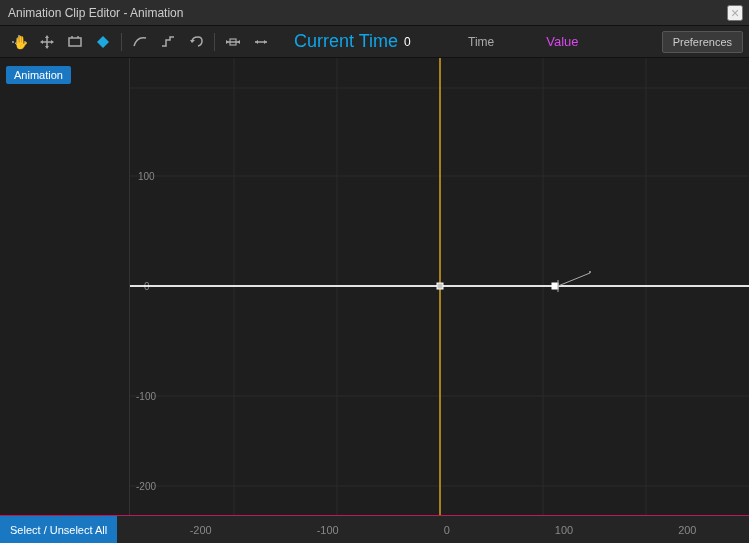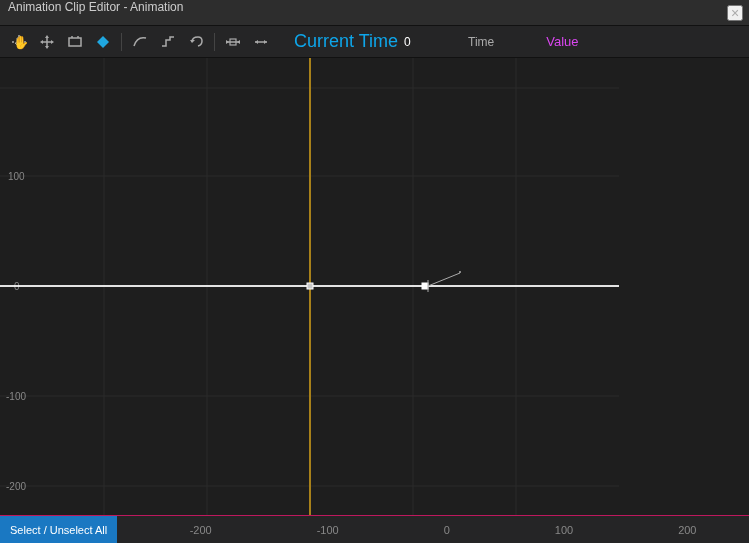--- a/index.html
+++ b/index.html
@@ -12,21 +12,21 @@
       color: #cccccc;
       overflow: hidden;
       user-select: none;
     }
 
     
     #title-bar {
       background: #2d2d2d;
       height: 26px;
       display: flex;
-      align-items: flex-start;
+      align-items: center;
       padding: 0 8px;
       border-bottom: 1px solid #111;
       position: relative;
     }
     #title-text {
       font-size: 12px;
       color: #cccccc;
     }
     #close-btn {
       position: absolute;
@@ -295,24 +295,28 @@
       <line x1="13" y1="8" x2="14" y2="8" stroke="#aaa" stroke-width="1.5"></line>
     </svg>
   </button>
 
   <span class="current-time-label">Current Time</span>
   <span class="current-time-value">0</span>
 
   <span class="time-col-label">Time</span>
   <span class="value-col-label">Value</span>
 
+  <button id="preferences-btn">Preferences</button>
 </div>
 
 <div id="main-area">
 
+  <div id="left-sidebar">
+    <div id="animation-tag">Animation</div>
+  </div>
 
   <div id="graph-area">
     <svg id="graph-svg" xmlns="http://www.w3.org/2000/svg">
 
       <line x1="104" y1="0" x2="104" y2="457" class="grid-line-x"></line>
       <line x1="207" y1="0" x2="207" y2="457" class="grid-line-x"></line>
       <line x1="310" y1="0" x2="310" y2="457" class="grid-line-x"></line>
       <line x1="413" y1="0" x2="413" y2="457" class="grid-line-x"></line>
       <line x1="516" y1="0" x2="516" y2="457" class="grid-line-x"></line>
 

